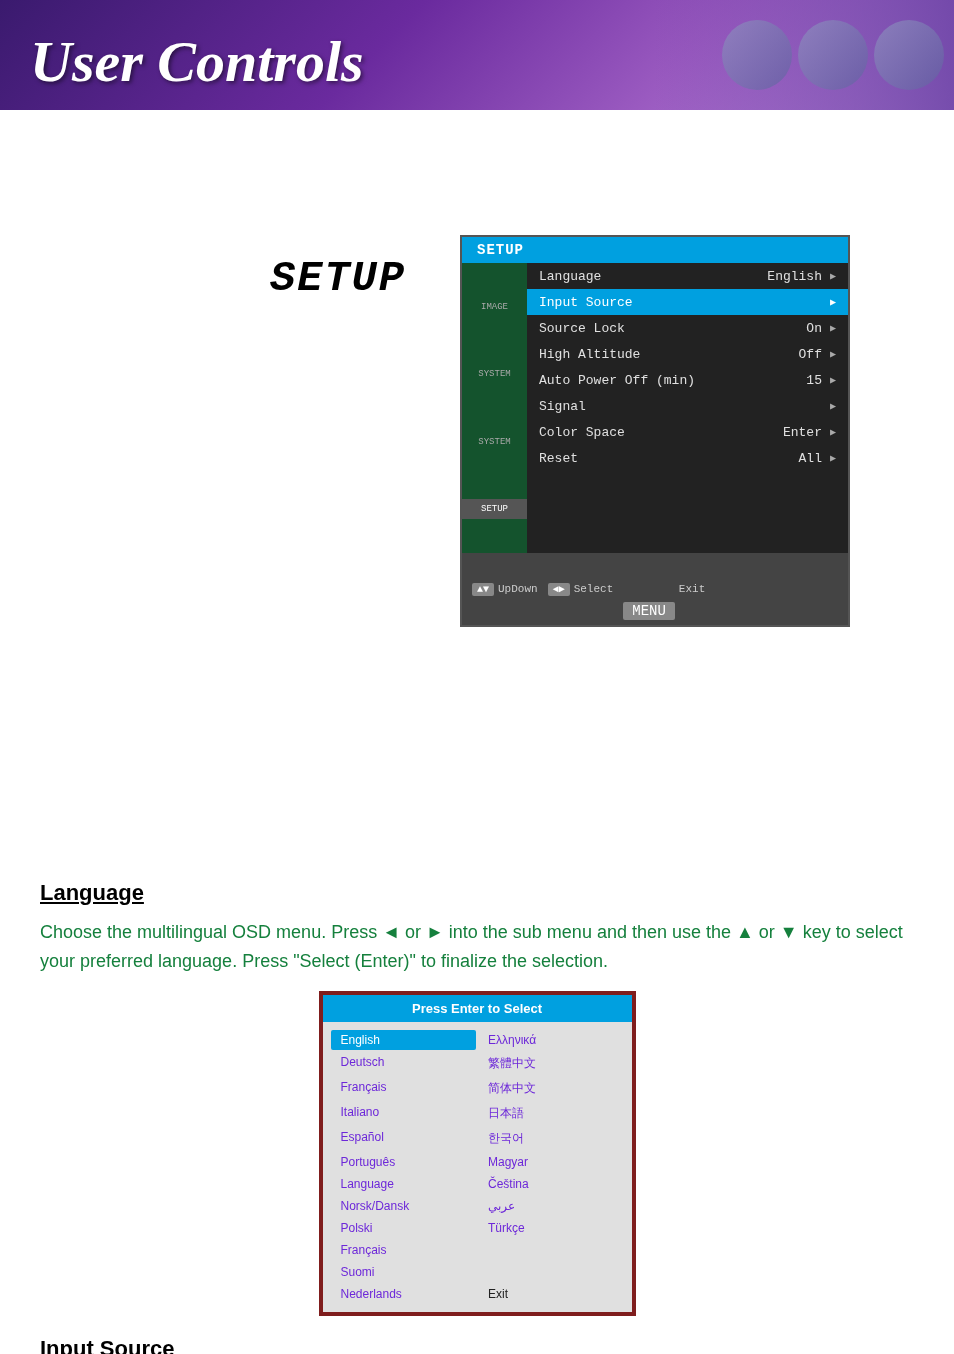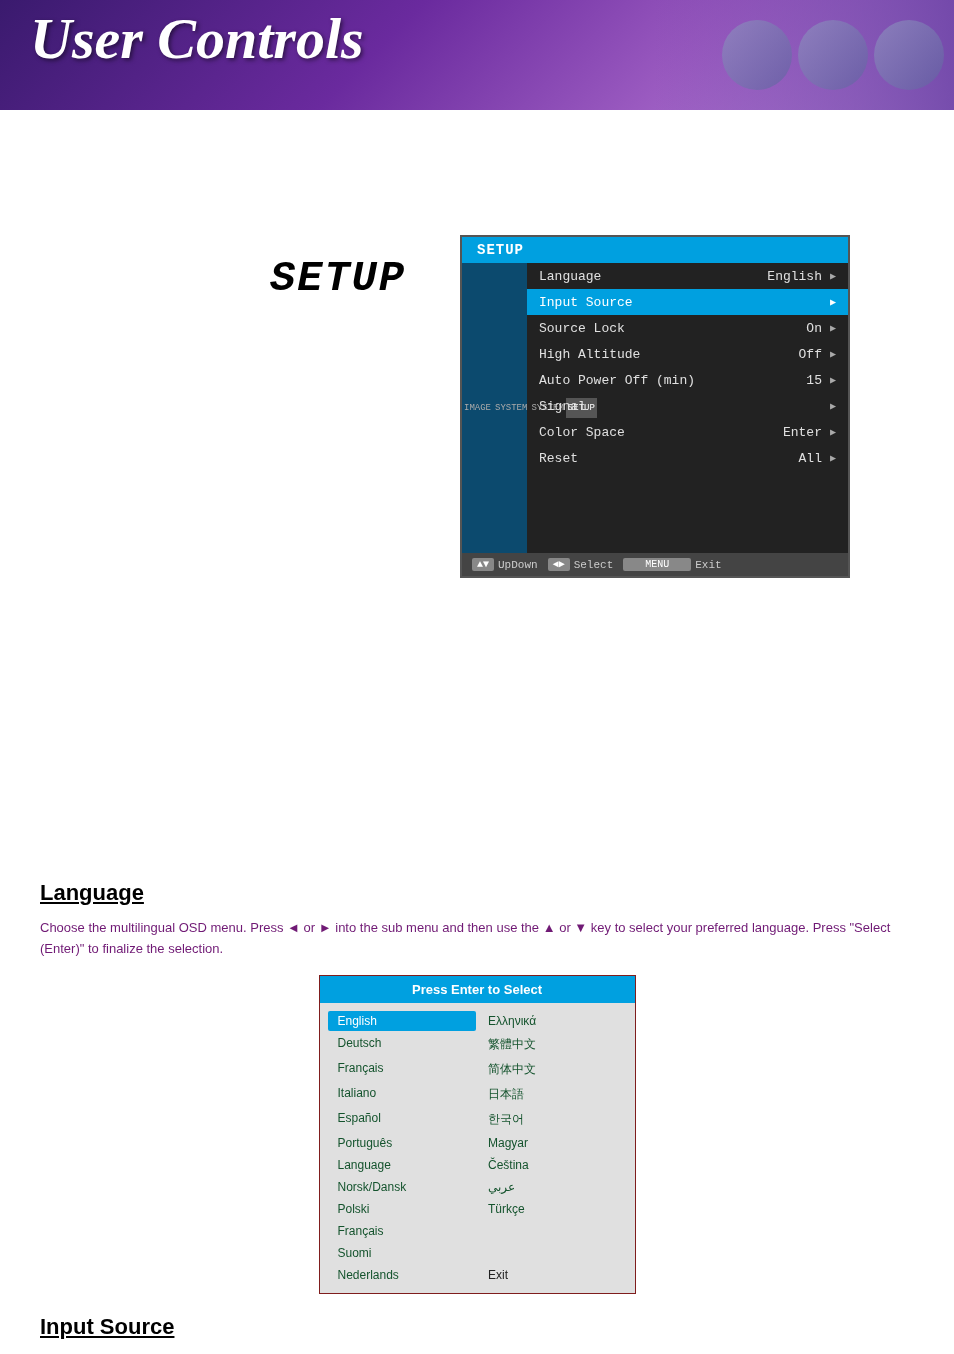--- a/index.html
+++ b/index.html
@@ -15,21 +15,21 @@
     
     .header {
       position: relative;
       width: 100%;
       height: 110px;
       background: linear-gradient(135deg, #3a1a6e 0%, #6a2a9e 40%, #9a5ac0 70%, #c090e0 100%);
       overflow: hidden;
     }
     .header-title {
       position: absolute;
-      top: 5px;
+      top: 28px;
       left: 30px;
       font-size: 58px;
       font-weight: bold;
       font-style: italic;
       color: #fff;
       font-family: 'Times New Roman', serif;
       text-shadow: 2px 2px 4px rgba(0,0,0,0.5);
     }
     .header-decoration {
       position: absolute;
@@ -138,23 +138,24 @@
 
     .osd-footer-item {
       display: flex;
       align-items: center;
       gap: 4px;
     }
 
     .osd-footer-key {
       background: #888;
       color: #fff;
-      padding: 1px 22px;
-      font-size: 10px;
+      padding: 1px 9px;
+      font-size: 14px;
       border-radius: 2px;
+      margin-top: 44px;
     }
 
     .osd-footer-icon {
       background: #888;
       color: #fff;
       padding: 1px 5px;
       font-size: 10px;
       border-radius: 2px;
     }
 
@@ -167,32 +168,32 @@
     
     .section-title {
       font-size: 22px;
       font-weight: bold;
       text-decoration: underline;
       margin-bottom: 12px;
       color: #000;
     }
 
     .section-text {
-      font-size: 13px;
-      color: #701a75;
+      font-size: 18px;
+      color: #15803d;
       line-height: 1.6;
       margin-bottom: 15px;
     }
 
     
     .lang-popup {
       width: 317px;
       margin: 11px auto 20px auto;
       background: #e0e0e0;
-      border: 1px solid #7f1d1d;
+      border: 4px solid #7f1d1d;
     }
 
     .lang-popup-header {
       background: #00a0e0;
       color: #fff;
       text-align: center;
       padding: 6px;
       font-size: 13px;
       font-weight: bold;
     }
@@ -200,21 +201,21 @@
     .lang-grid {
       display: grid;
       grid-template-columns: 1fr 1fr;
       padding: 8px;
       gap: 2px;
     }
 
     .lang-item {
       padding: 3px 10px;
       font-size: 12px;
-      color: #14532d;
+      color: #6d28d9;
       cursor: pointer;
     }
 
     .lang-item.active {
       background: #00a0e0;
       color: #fff;
       border-radius: 2px;
     }
 
     .lang-item.exit {
@@ -258,21 +259,21 @@
   <div class="osd-container">
 
     <div class="setup-area">
       <div style="font-size:42px;font-weight:900;font-style:italic;color:#000;letter-spacing:2px;">SETUP</div>
     </div>
 
     <div class="osd-menu">
       <div class="osd-header">SETUP</div>
 
       <div style="display:flex;">
-        <div style="width:65px;background:#0c4a6e;display:flex;flex-direction:row;align-items:center;justify-content:space-around;padding:10px 0;min-height:290px;">
+        <div style="width:65px;background:#14532d;display:flex;flex-direction:column;align-items:center;justify-content:space-around;padding:10px 0;min-height:290px;">
           <div class="osd-sidebar-item">IMAGE</div>
           <div class="osd-sidebar-item">SYSTEM</div>
           <div class="osd-sidebar-item">SYSTEM</div>
           <div class="osd-sidebar-item active">SETUP</div>
         </div>
 
         <div style="flex:1;">
           <div class="osd-row">
             <span class="osd-row-label">Language</span>
             <span class="osd-row-value">English</span>

